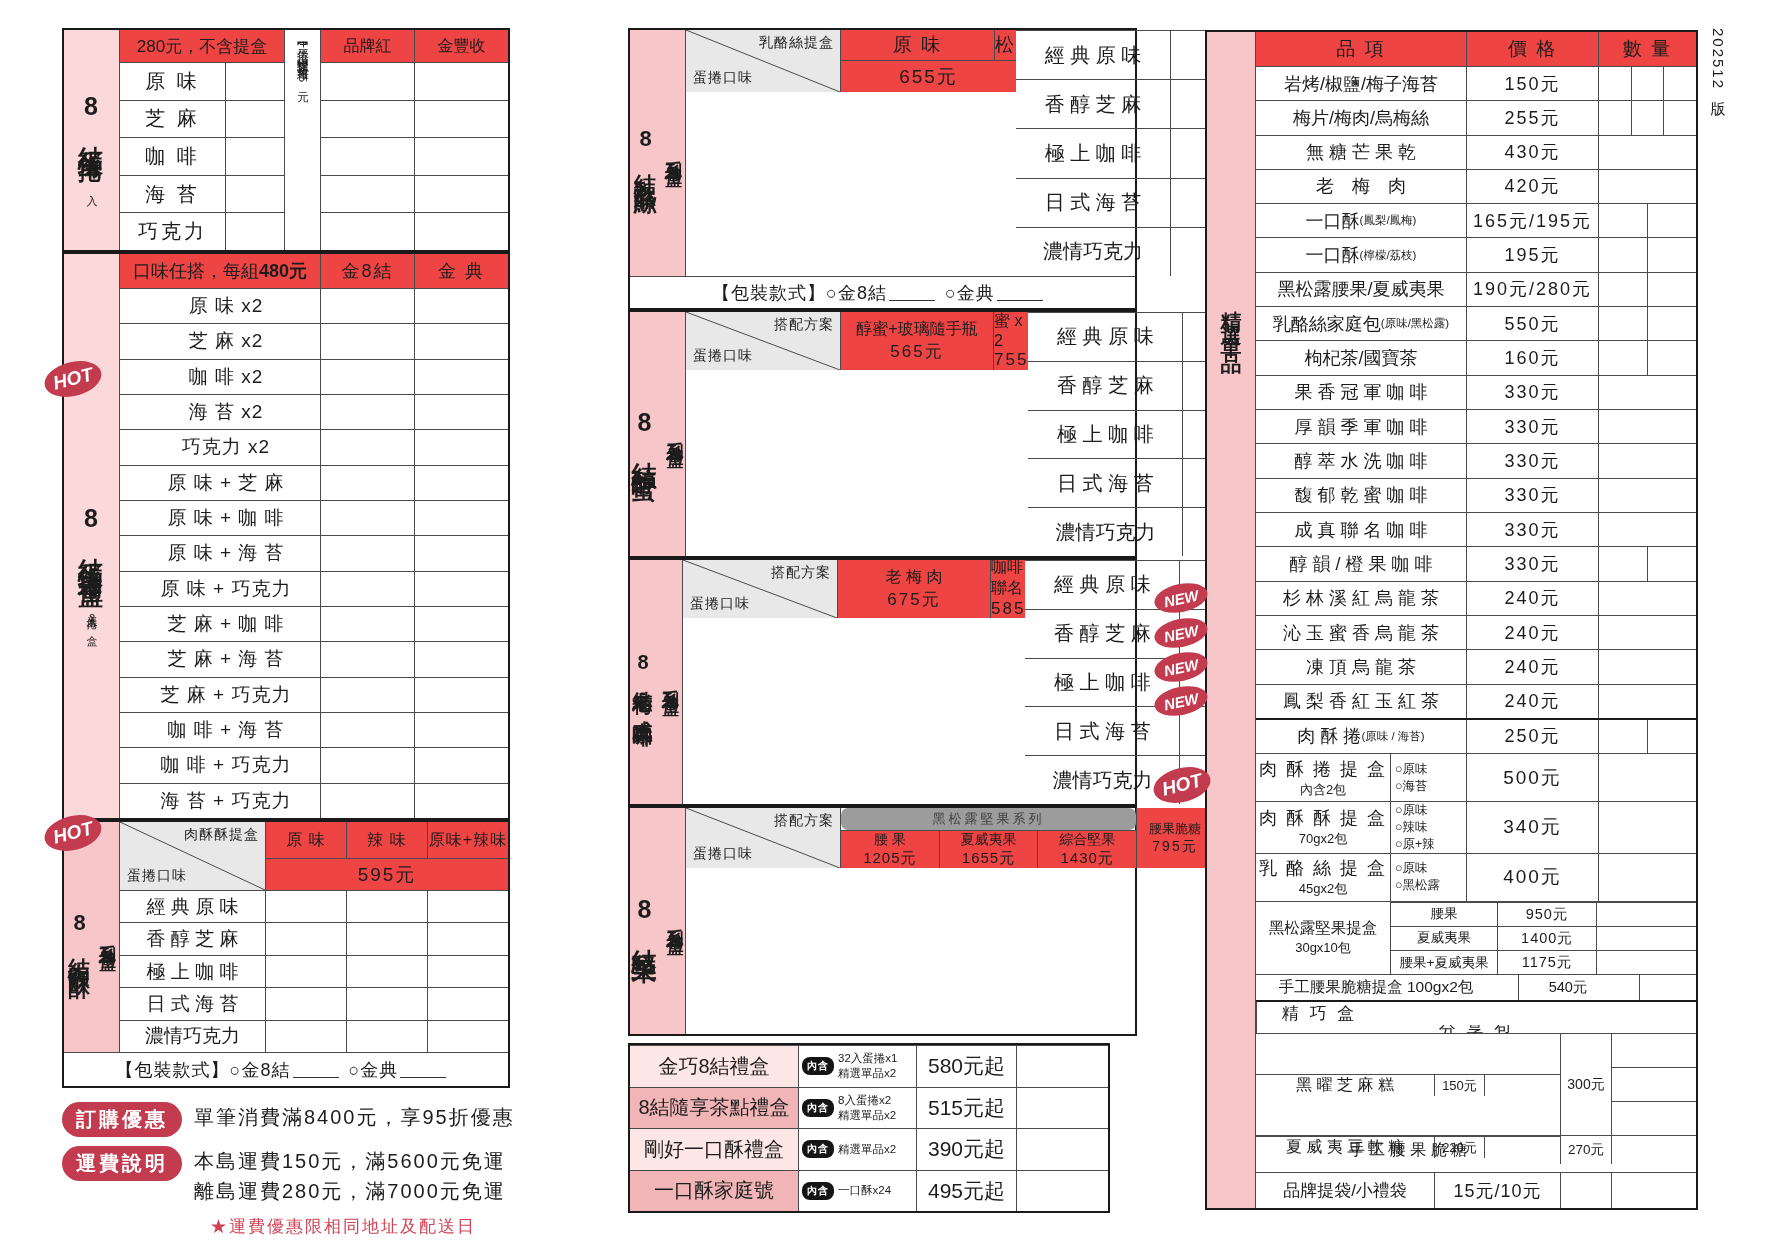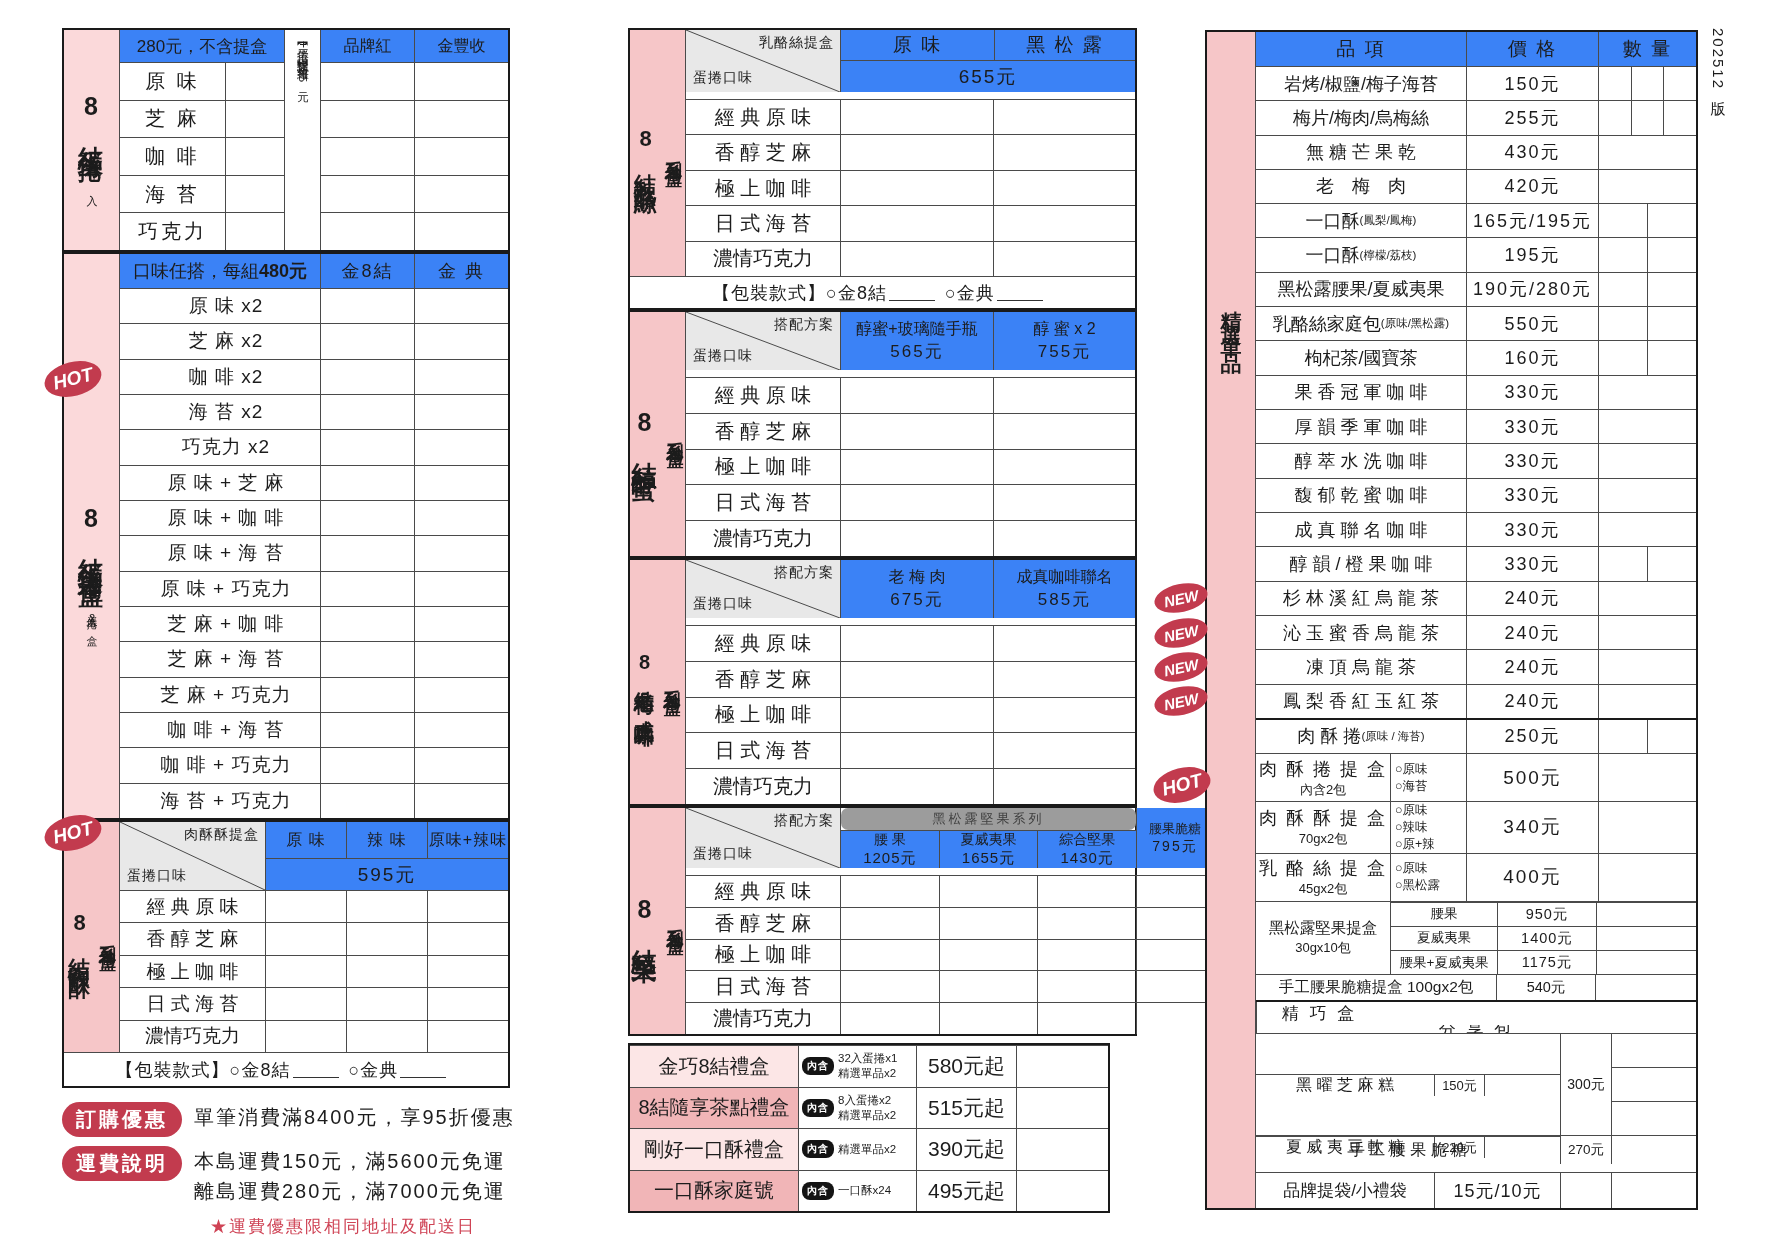--- a/index.html
+++ b/index.html
@@ -11,21 +11,21 @@
 
   
   .bl { border-left:1px solid #4a4a4a; }
   .bt { border-top:1px solid #4a4a4a; }
   .bt2 { border-top:2px solid #1a1a1a; }
 
   .r { display:flex; }
   .cell { display:flex; align-items:center; justify-content:center; overflow:hidden; }
 
   
-  .gray { background:#3b82f6; }
+  .gray { background:#ef4444; }
   .darkbar { background:#9c9c9c; color:#404040;border-radius:7px; }
   .pinkL { background:#fbd9da; }
   .pinkM { background:#f6c6c8; }
   .giftlight { background:#fce6e6; }
   .giftdark  { background:#f1b5b7; }
 
   
   .vtext { writing-mode:vertical-rl; text-orientation:upright; display:inline-block; }
   .vmix  { writing-mode:vertical-rl; display:inline-block; }
 
@@ -100,21 +100,21 @@
   #lt3 .diag { width:145px; }
   #lt3 .hr { flex:1; display:flex; flex-direction:column; }
   #lt3 .hr .r1 { height:36px; display:flex; }
   #lt3 .hr .r1 .c { flex:1; font-size:16px; letter-spacing:1px; }
   #lt3 .hr .r2 { flex:1; }
   .t3rows { flex:1; display:flex; flex-direction:column; }
   .t3rows .rr { flex:1; display:flex; }
   .t3rows .lblc { width:145px; font-size:19px; }
   .t3rows .qc { flex:1; }
 
-  .ms .main { flex:1; display:flex; flex-direction:column;gap:7px; }
+  .ms .main { flex:1; display:flex; flex-direction:row; }
   .ms .hdarea { display:flex; }
   .ms .diag { width:154px; }
   .msrows { flex:1; display:flex; flex-direction:column; }
   .msrows .rr { flex:1; display:flex; }
   .msrows .lblc { width:154px; font-size:20px; }
   .msrows .qc { flex:1; }
   .twoLine { display:flex; flex-direction:column; align-items:center; justify-content:center; }
   .twoLine .nm { font-size:16px; }
   .twoLine .pr { font-size:17px; letter-spacing:2px; }
 
@@ -163,21 +163,21 @@
   #rnut { height:74px; display:flex; }
   #rnut .blc { width:134px; display:flex; flex-direction:column; align-items:center; justify-content:center; }
   #rnut .blc .l1 { font-size:15.5px; }
   #rnut .blc .l2 { font-size:13px; }
   #rnut .vars { flex:1; display:flex; flex-direction:column; }
   #rnut .nr { flex:1; display:flex; }
   #rnut .vn { width:106px; font-size:13.5px; }
   #rnut .vp { width:99px; font-size:14.5px; letter-spacing:1px; }
   #rnut .vq { flex:1; }
 
-  #rcashewbox { height:26px; display:flex; }
+  #rcashewbox { height:26px; display:flex;gap:22px; }
   #rcashewbox .c243 { width:240px; font-size:15.5px; }
   #rcashewbox .vp { width:99px; font-size:14.5px; }
   #rcashewbox .vq { flex:1; }
 
   .rsub-hd { height:33px; display:flex;flex-direction:column; }
   .rsub-hd .dcell { width:178px; position:relative; background:#fff; }
   .rsub-hd .dcell svg { position:absolute; inset:0; width:100%; height:100%; }
   .rsub-hd .h127 { width:126px; font-size:17px; letter-spacing:3px; }
   .rsub-hd .h138 { flex:1; font-size:17px; letter-spacing:3px; }
   #rsubrows { height:102px; display:flex; }

